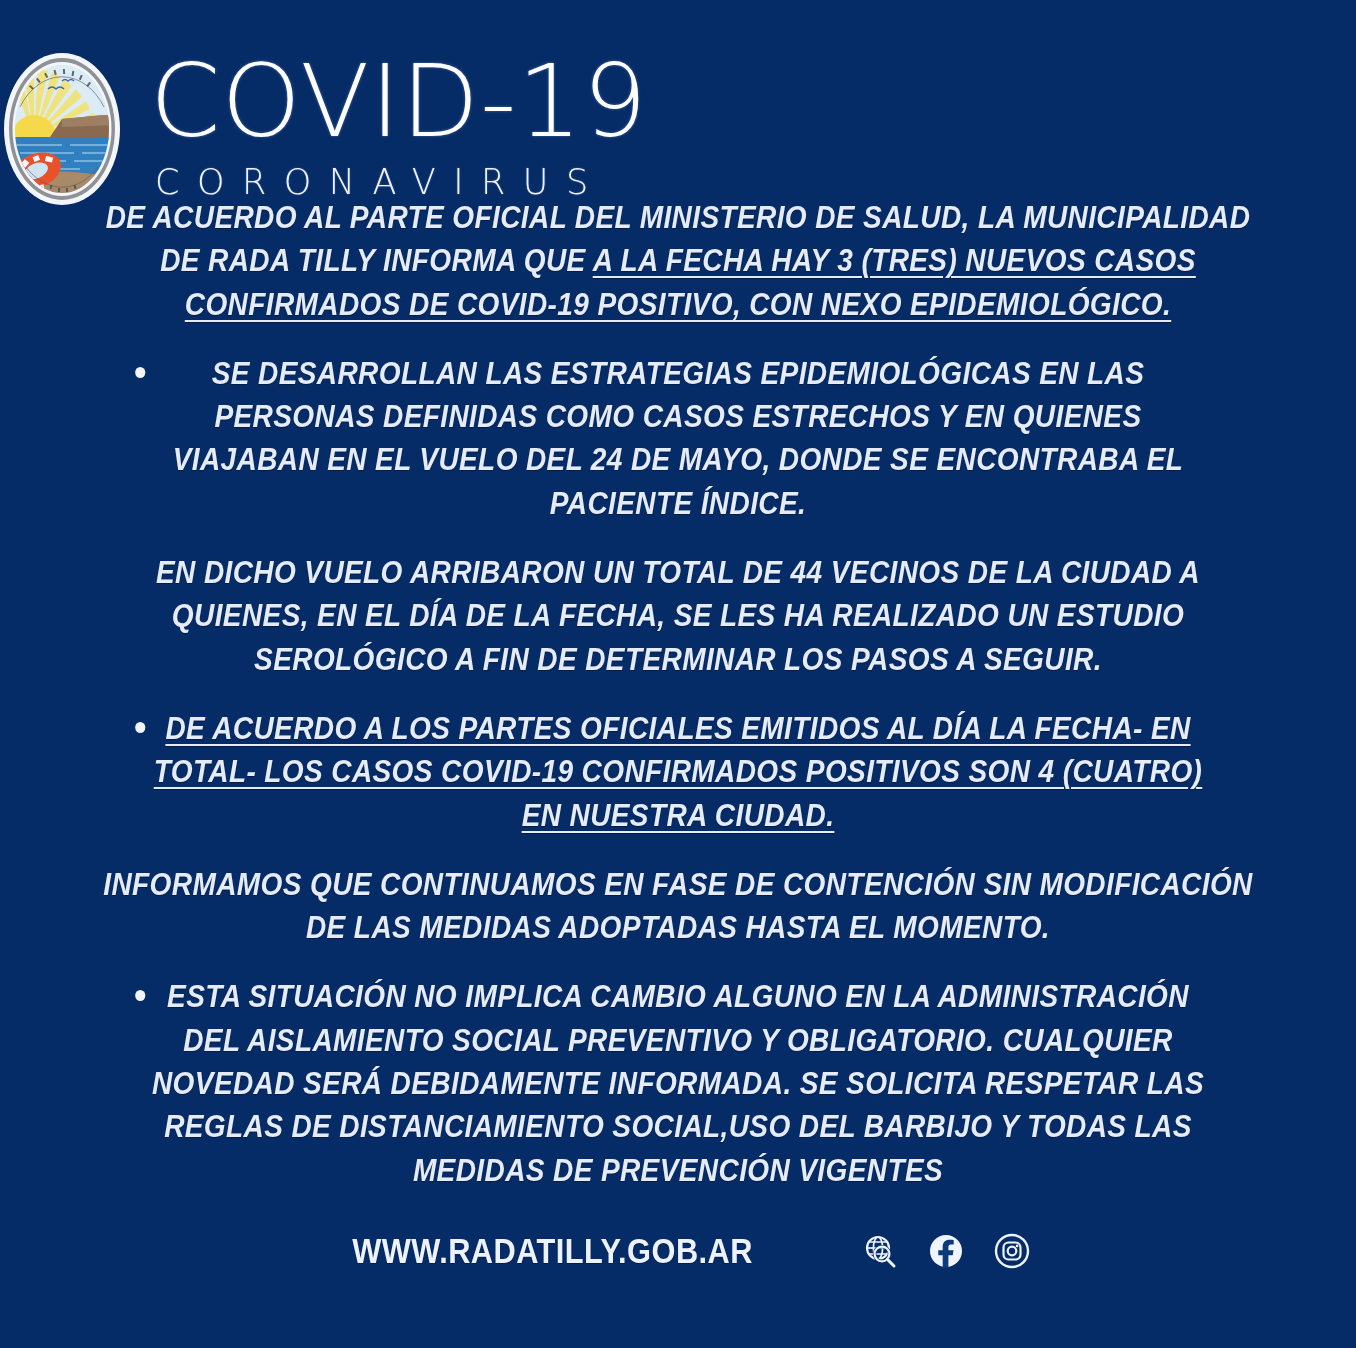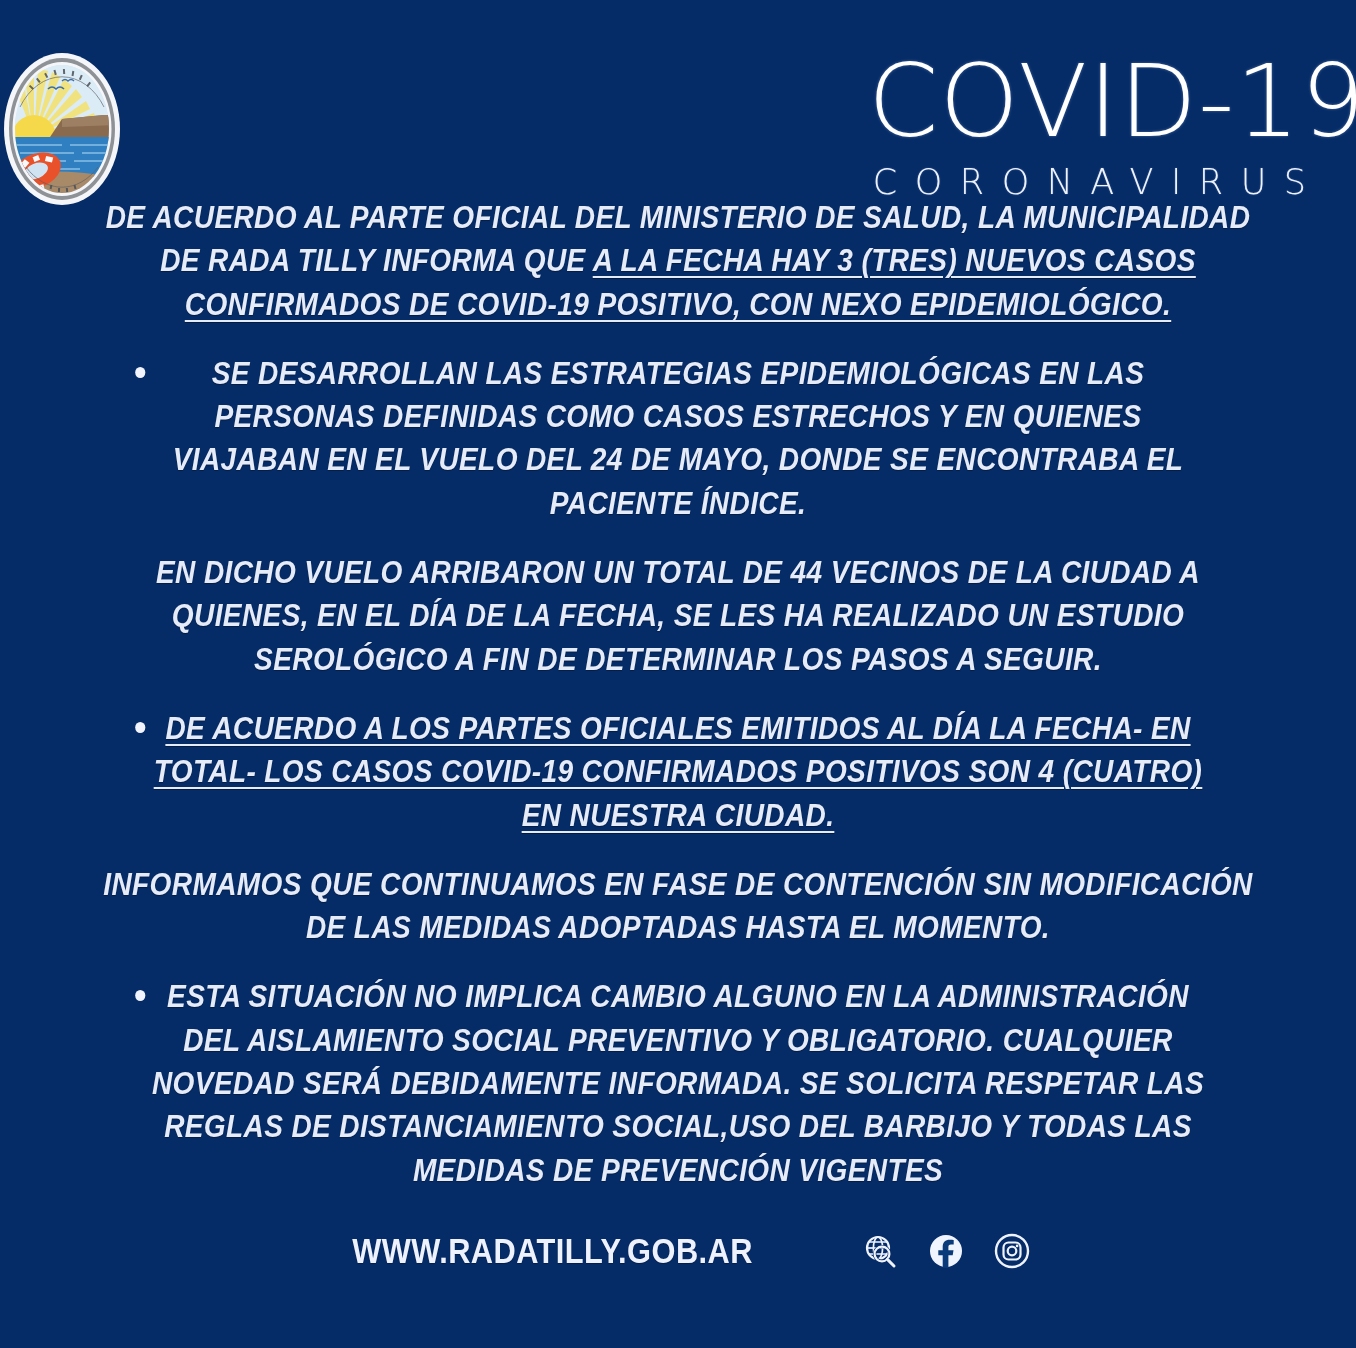--- a/index.html
+++ b/index.html
@@ -16,21 +16,21 @@
     overflow: hidden;
     font-family: "Liberation Sans", "DejaVu Sans", sans-serif;
     color: #e8ecf7;
     box-sizing: border-box;
   }
 
   
   .header {
     display: flex;
     align-items: center;
-    justify-content: space-between;
+    justify-content: flex-start;
     gap: 26px;
     padding-top: 62px;
     height: 196px;
     box-sizing: border-box;
   }
   .crest {
     width: 124px;
     height: 168px;
     flex: 0 0 auto;
     display: block;

